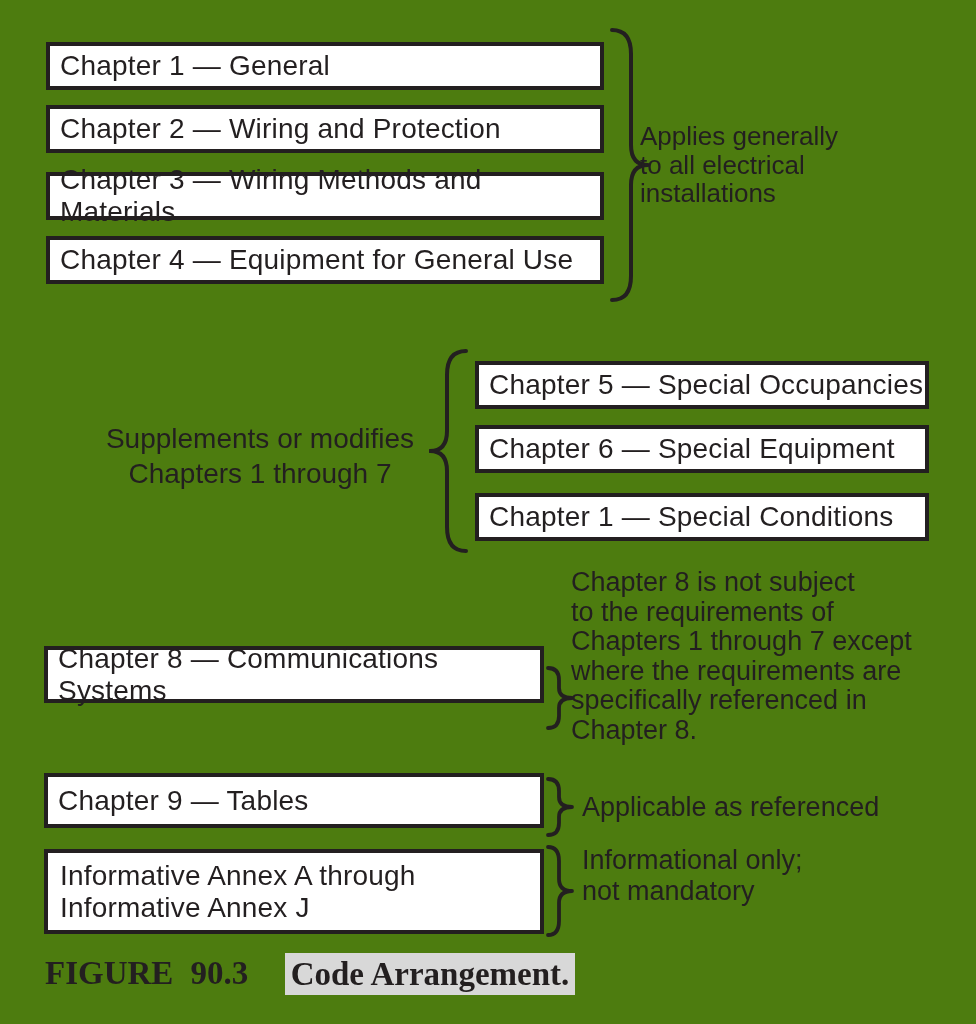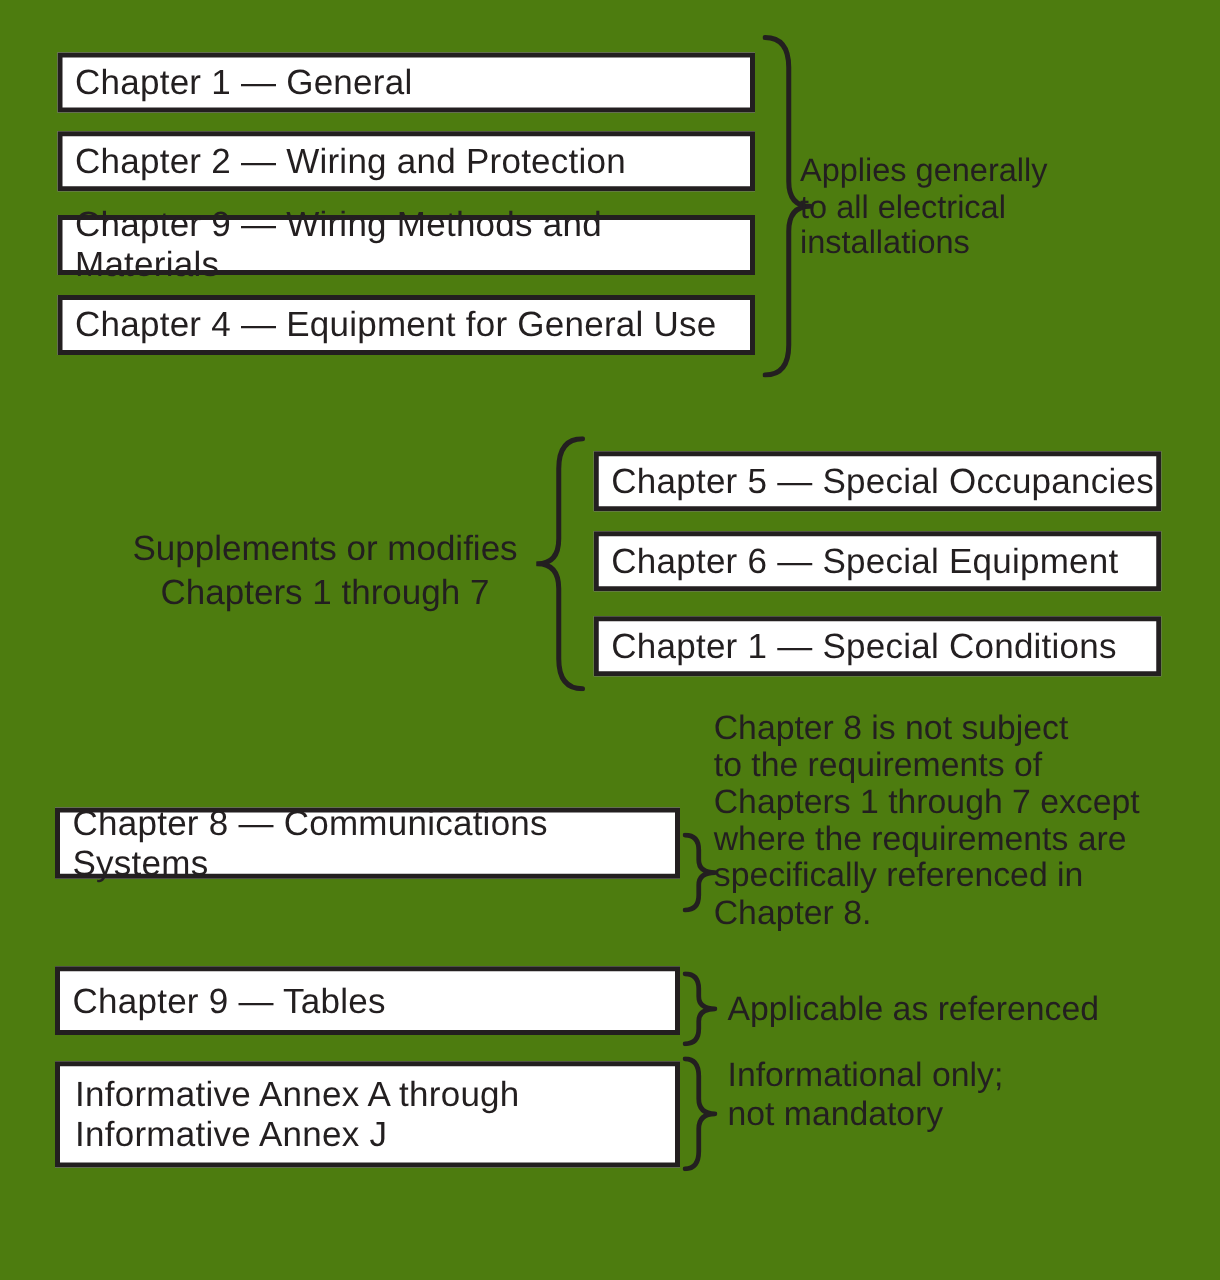--- a/index.html
+++ b/index.html
@@ -96,21 +96,21 @@
     justify-content: center;
   }
 </style>
 </head>
 <body>
 
 <div id="canvas">
 
   <div class="chapter-box top-box" style="top:42px">Chapter 1 — General</div>
   <div class="chapter-box top-box" style="top:105px">Chapter 2 — Wiring and Protection</div>
-  <div class="chapter-box top-box" style="top:172px">Chapter 9 — Wiring Methods and Materials</div>
+  <div class="chapter-box top-box" style="top:172px">Chapter 3 — Wiring Methods and Materials</div>
   <div class="chapter-box top-box" style="top:236px">Chapter 4 — Equipment for General Use</div>
 
   <svg class="brace" style="left:610px; top:28px" width="40" height="274" viewBox="0 0 40 274">
     <path d="M 2 2 Q 21 2 21 26 L 21 117 Q 21 137 38 137 Q 21 137 21 157 L 21 248 Q 21 272 2 272" stroke-width="4"></path>
   </svg>
 
   <div class="note note-right-top">Applies generally
 to all electrical
 installations</div>
 
@@ -149,14 +149,20 @@
   <div class="chapter-box bottom-box" id="annex-box" style="top:849px; height:85px">Informative Annex A through
 Informative Annex J</div>
 
   <svg class="brace" style="left:546px; top:845px" width="28" height="92" viewBox="0 0 28 92">
     <path d="M 2 2 Q 13 2 13 16 L 13 34 Q 13 46 26 46 Q 13 46 13 58 L 13 76 Q 13 90 2 90" stroke-width="3.8"></path>
   </svg>
 
   <div class="note note-annex">Informational only;
 not mandatory</div>
 
+  <div class="caption">
+    <span class="caption-label">FIGURE 90.3</span>
+    <span class="caption-highlight">
+      <span>Code Arrangement.</span>
+    </span>
+  </div>
 
 </div>
 
 </body></html>

